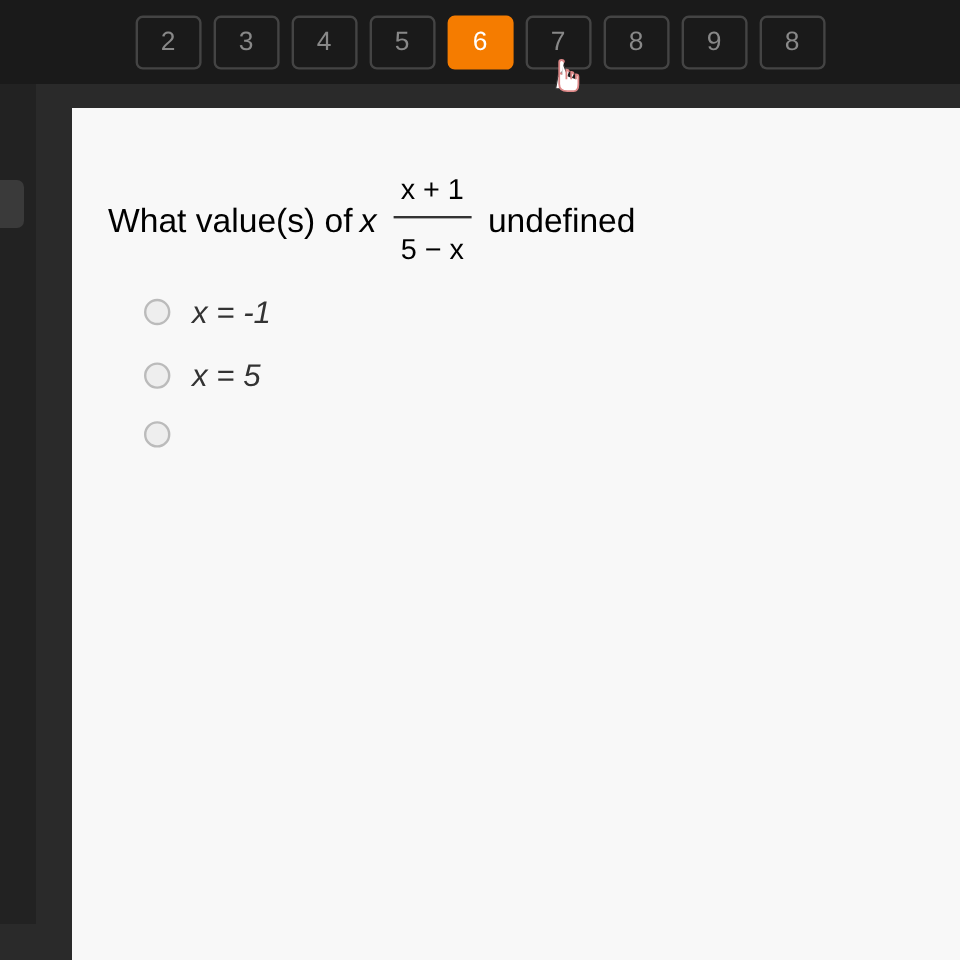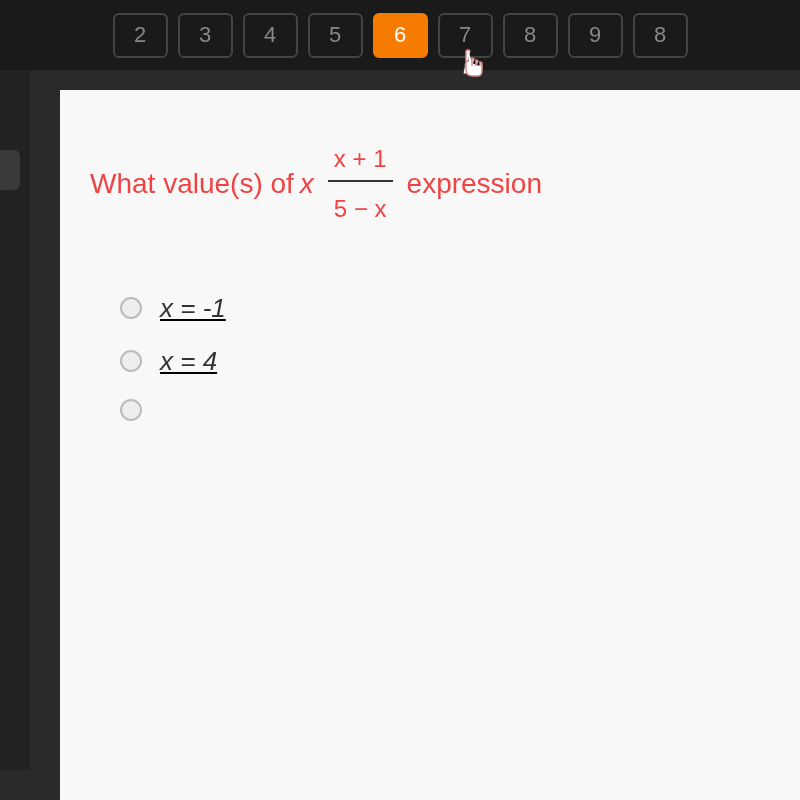--- a/index.html
+++ b/index.html
@@ -53,23 +53,23 @@
     }
     .content-area {
       background: #f8f8f8;
       margin: 20px 0 0 60px;
       height: 720px;
       padding: 50px 40px 40px 30px;
       position: relative;
     }
     .question-text {
       font-size: 28px;
-      color: #ef4444;
+      color: #000000;
       line-height: 1.6;
-      margin-bottom: 64px;
+      margin-bottom: 16px;
       display: flex;
       align-items: center;
       flex-wrap: wrap;
       gap: 6px;
     }
     .question-text em {
       font-style: italic;
     }
     .fraction {
       display: inline-flex;
@@ -88,21 +88,20 @@
     }
     .options {
       margin-left: 30px;
     }
     .option {
       display: flex;
       align-items: center;
       gap: 18px;
       margin-bottom: 22px;
       cursor: pointer;
-      text-decoration: underline;
     }
     .radio {
       width: 22px;
       height: 22px;
       border: 2px solid #bbb;
       border-radius: 50%;
       background: #eee;
       flex-shrink: 0;
     }
     .option-text {
@@ -154,29 +153,29 @@
 <div class="left-accent"></div>
 
 <div class="content-area">
   <div class="question-text">
     <span>What value(s) of </span>
     <em>x</em>
     <span class="fraction">
       <span class="fraction-num">x + 1</span>
       <span class="fraction-den">5 − x</span>
     </span>
-    <span> expression</span>
+    <span> undefined</span>
   </div>
 
   <div class="options">
     <div class="option">
       <div class="radio"></div>
       <div class="option-text">x = -1</div>
     </div>
     <div class="option">
       <div class="radio"></div>
-      <div class="option-text">x = 4</div>
+      <div class="option-text">x = 5</div>
     </div>
     <div class="option">
       <div class="radio"></div>
     </div>
   </div>
 </div>
 
 </body></html>

